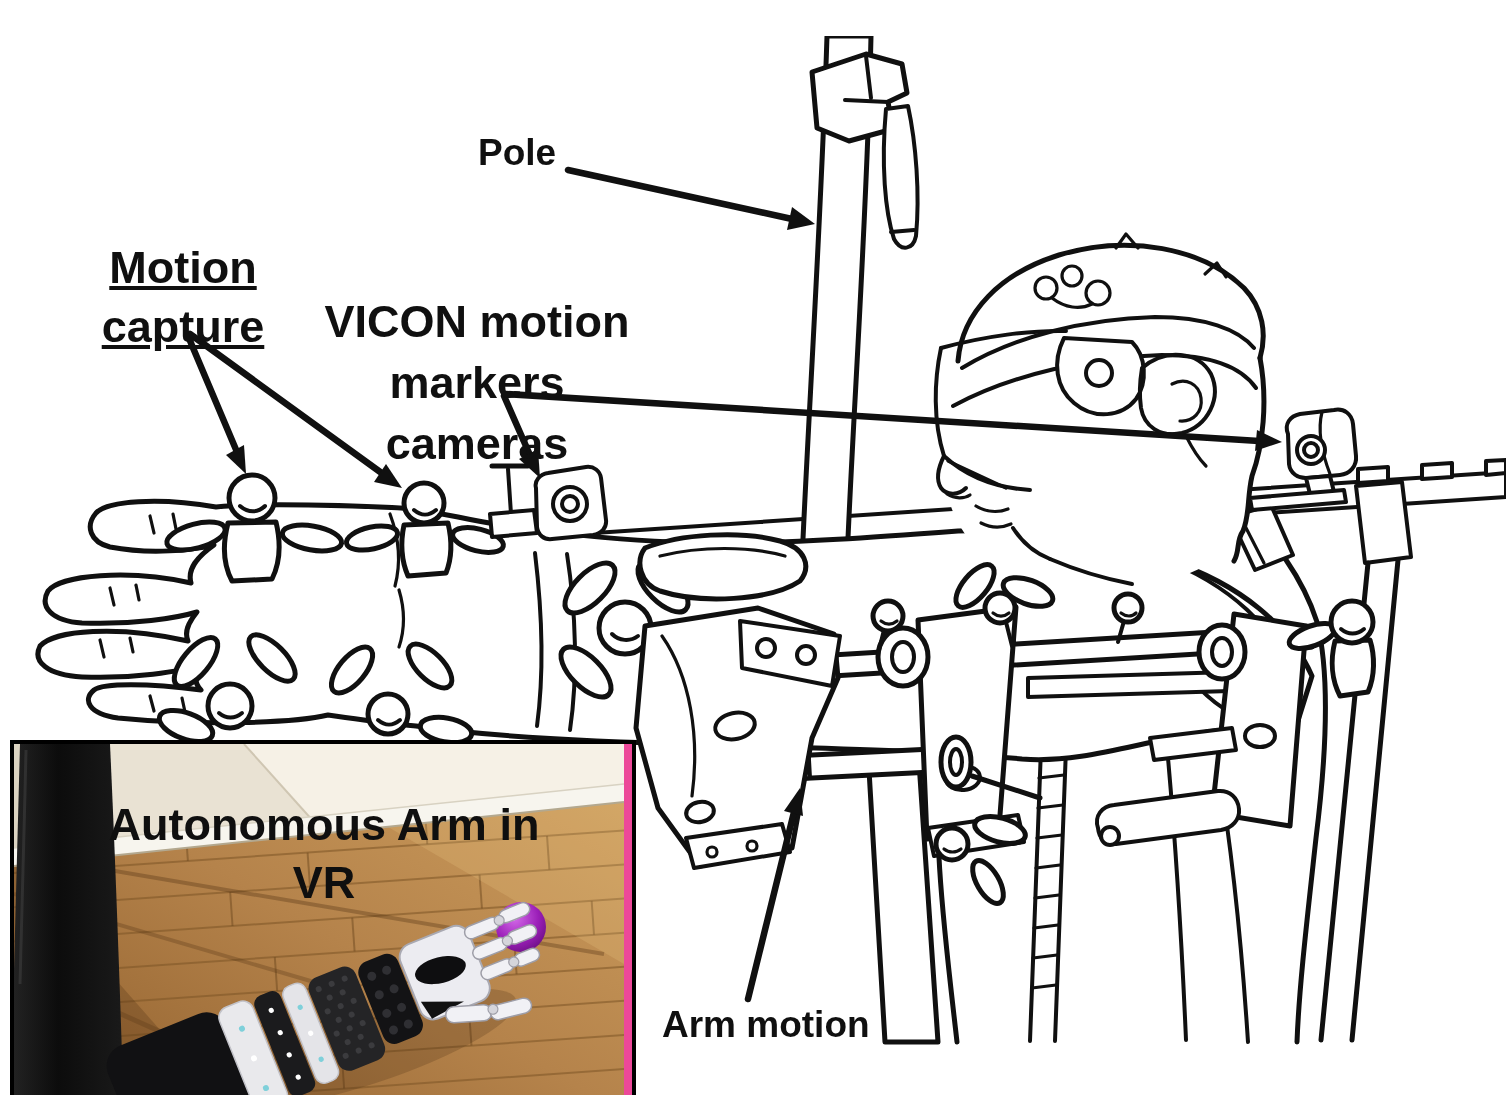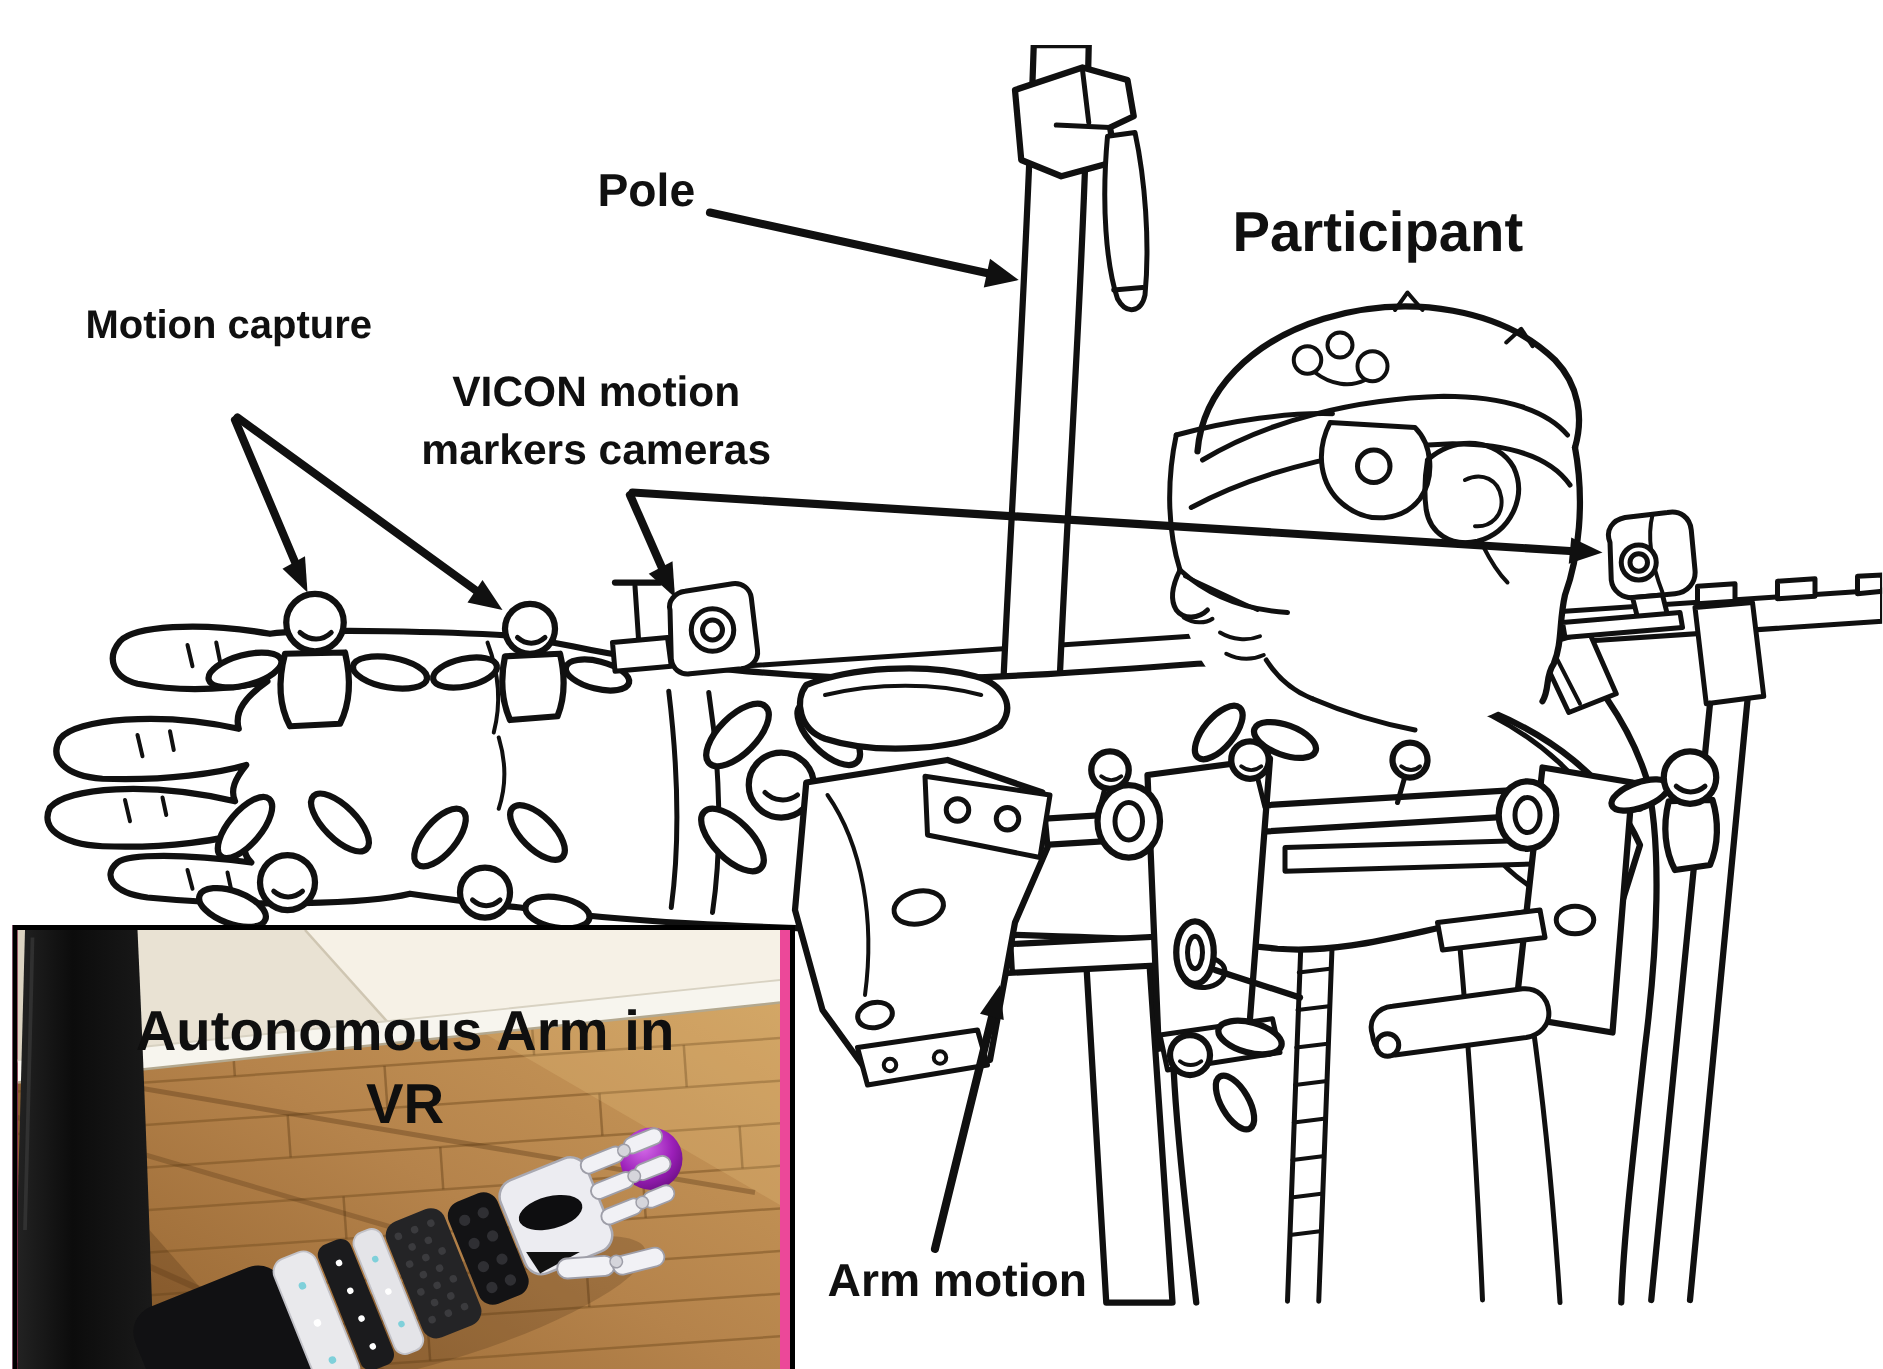--- a/index.html
+++ b/index.html
@@ -282,29 +282,26 @@
         <path class="arrow" d="M748,963 L794,776"></path>
         <polygon class="ahead" points="800,752 803,780 784,775"></polygon>
       </g>
     </g>
   </svg>
 
   <div class="lbl" style="left:478px;top:96px;font-size:37px;">
     <span>Pole</span>
   </div>
 
-  <div class="lbl" style="left:986px;top:124px;font-size:45px;">
-    <span>Participant</span>
-  </div>
-
-  <div class="lbl center" style="left:28px;top:202px;width:310px;font-size:32px;line-height:1.32;">
+
+  <div class="lbl center" style="left:28px;top:202px;width:310px;font-size:45px;line-height:1.32;text-decoration:underline;">
     <span class="line">Motion capture</span>
   </div>
 
-  <div class="lbl center" style="left:322px;top:256px;width:310px;font-size:34px;line-height:1.35;">
+  <div class="lbl center" style="left:322px;top:256px;width:310px;font-size:45px;line-height:1.35;">
     <span class="line">VICON motion</span>
     <span class="line">markers cameras</span>
   </div>
 
   <div class="lbl" style="left:662px;top:968px;font-size:37px;">
     <span>Arm motion</span>
   </div>
 
   <div id="inset-box">
     <svg width="610" height="370" viewBox="0 0 610 370">

